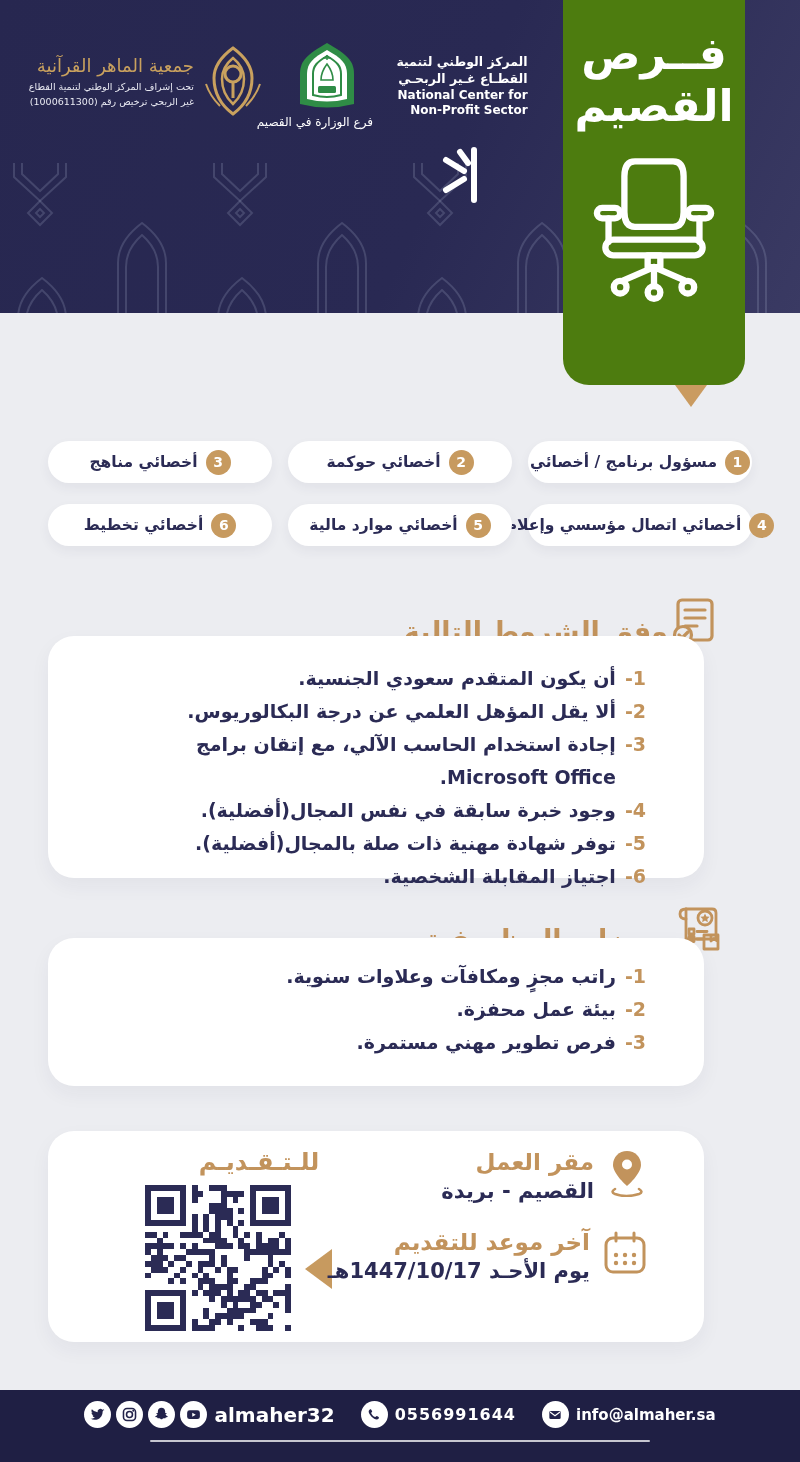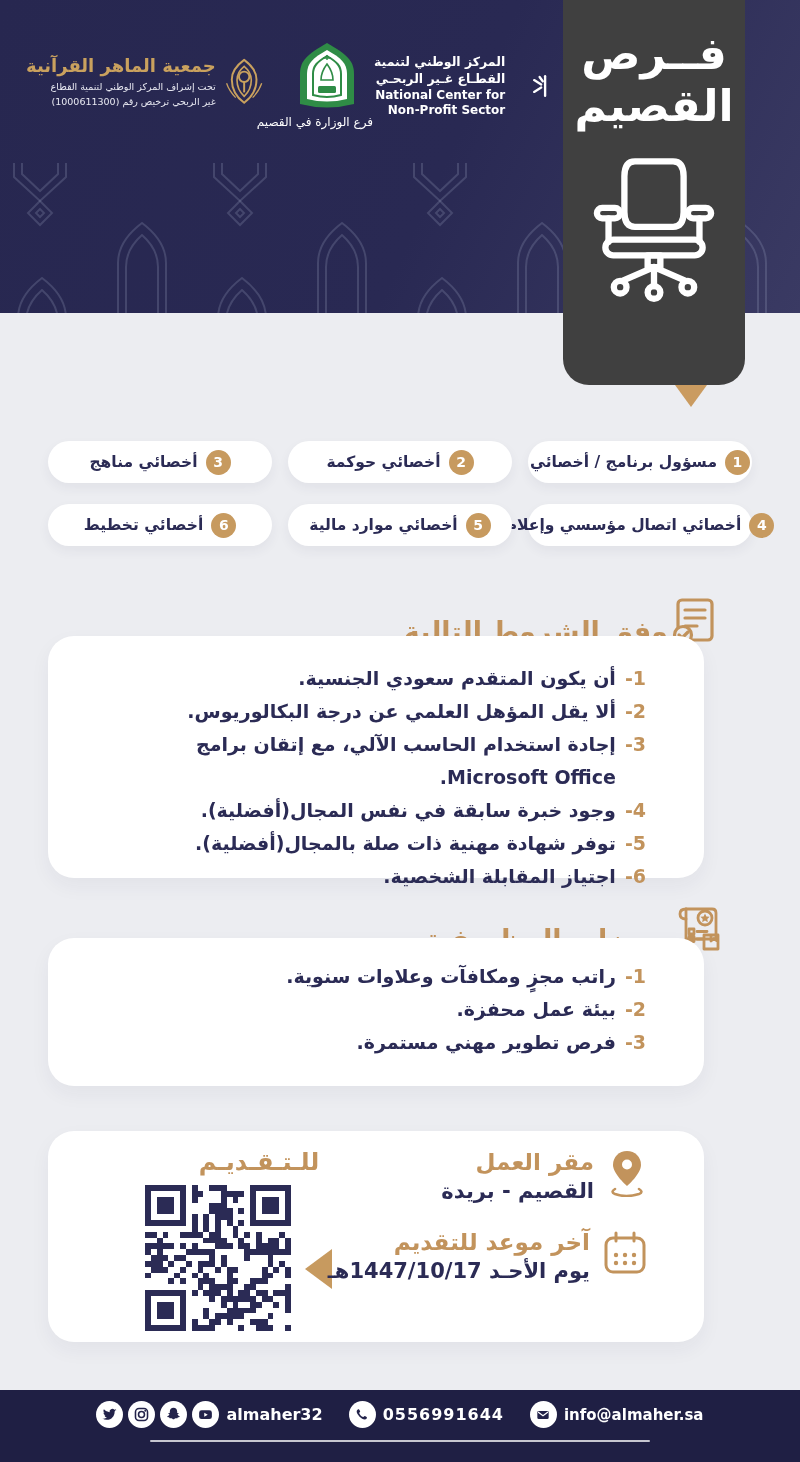--- a/index.html
+++ b/index.html
@@ -8,34 +8,34 @@
   .poster{ position:relative; width:800px; height:1462px; margin:0 auto;
            background:#ecedf1; overflow:hidden; }
 
   
   .hdr{ position:absolute; left:0; top:0; width:800px; height:313px;
         background:linear-gradient(115deg,#272750 0%,#292953 55%,#3a3a63 100%); }
   .pattern-svg{ position:absolute; left:0; bottom:0; }
 
   .org-logo{ position:absolute; left:26px; top:44px; width:238px; display:flex; gap:8px; align-items:center; }
   .org-text{ flex:1; text-align:right; direction:rtl; }
-  .org-title{ color:#c9a15e; font-size:18px; font-weight:bold; margin-bottom:4px; white-space:nowrap; }
+  .org-title{ color:#c9a15e; font-size:18px; font-weight:normal; margin-bottom:4px; white-space:nowrap; }
   .org-sub{ color:#e8e9f2; font-size:9.5px; line-height:1.55; white-space:nowrap; }
 
   .ministry-logo{ position:absolute; left:281px; top:42px; width:92px; text-align:center; }
   .ministry-caption{ color:#fff; font-size:12px; margin-top:3px; white-space:nowrap; direction:rtl; }
 
-  .ncnp-logo{ position:absolute; left:374px; top:54px; width:176px; display:flex; gap:26px; align-items:center; justify-content:flex-end; }
+  .ncnp-logo{ position:absolute; left:374px; top:54px; width:176px; display:flex; gap:26px; align-items:center; justify-content:flex-end;flex-direction:column; }
   .ncnp-text{ text-align:right; }
   .ncnp-ar{ color:#fff; font-size:12.5px; font-weight:bold; direction:rtl; line-height:1.35; white-space:nowrap; }
   .ncnp-en{ color:#fff; font-size:12px; font-weight:bold; line-height:1.25; white-space:nowrap; }
 
   
   .ribbon{ position:absolute; left:563px; top:0; width:182px; height:385px;
-           background:#404040; border-radius:0 0 26px 26px; z-index:5; text-align:center; }
+           background:#4d7c0f; border-radius:0 0 26px 26px; z-index:5; text-align:center; }
   .ribbon-tail{ position:absolute; left:112px; top:385px; width:0; height:0;
                 border-left:16px solid transparent; border-right:16px solid transparent;
                 border-top:22px solid #ca9b60; }
   .ribbon-title{ margin-top:28px; color:#fff; font-weight:bold; font-size:44px; line-height:1.18; direction:rtl; }
   .chair{ margin-top:22px; }
 
   
   .pills{ position:absolute; left:48px; top:441px; width:704px; direction:rtl; }
   .pill-row{ display:flex; gap:16px; margin-bottom:21px; }
   .pill{ width:224px; height:42px; background:#fff; border-radius:22px;
@@ -76,21 +76,21 @@
   .info-value{ color:#2b2b55; font-size:21px; font-weight:bold; white-space:nowrap; }
 
   
   .ftr{ position:absolute; left:0; top:1390px; width:800px; height:72px; background:#1f1f44; }
   .ftr-row{ position:absolute; left:0; top:11px; width:800px; display:flex;
             align-items:center; justify-content:center; gap:26px; }
   .ftr-group{ display:flex; align-items:center; gap:7px; color:#fff; font-weight:bold; }
   .social-icons{ display:flex; gap:5px; }
   .soc{ width:27px; height:27px; border-radius:50%; background:#fff;
         display:flex; align-items:center; justify-content:center; }
-  .ftr-handle{ font-size:16px; }
+  .ftr-handle{ font-size:20px; }
   .ftr-phone{ font-size:16px; letter-spacing:1px; }
   .ftr-email{ font-size:15px; }
   .ftr-line{ position:absolute; left:150px; bottom:20px; width:500px; height:2px;
              background:rgba(255,255,255,.75); border-radius:2px; }
 </style>
 </head>
 <body>
 
 <div class="poster">
 

